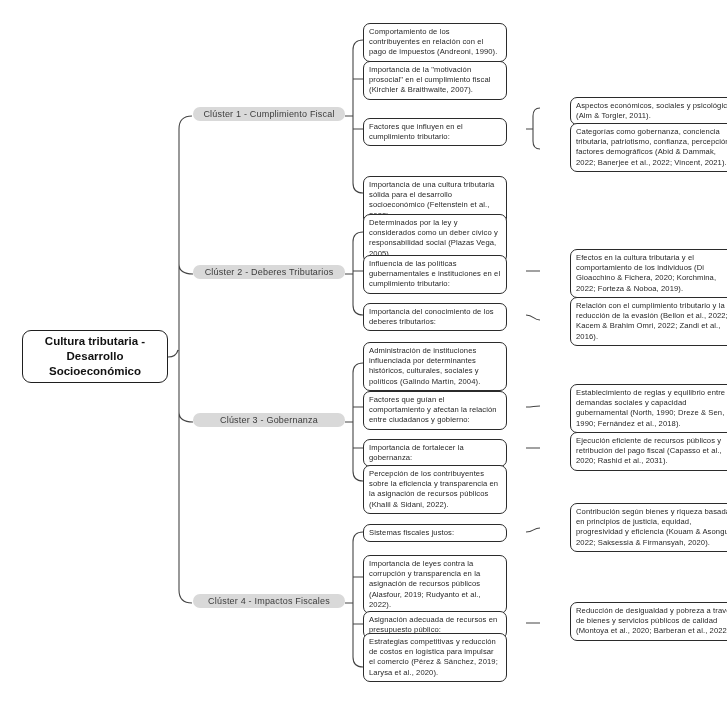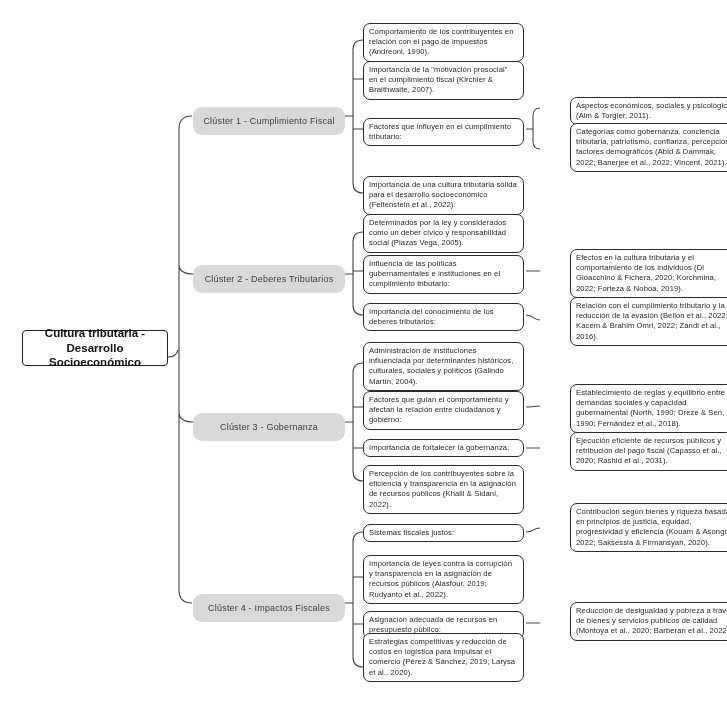--- a/index.html
+++ b/index.html
@@ -6,31 +6,31 @@
   #canvas{
     position:relative;width:727px;height:711px;background:#ffffff;
     font-family:"Liberation Sans", sans-serif;color:#262626;overflow:hidden;
   }
   #wires{position:absolute;left:0;top:0;width:727px;height:711px;}
   .node{
     position:absolute;box-sizing:border-box;background:#ffffff;
     border:1.2px solid #2b2b2b;border-radius:7px;
     padding:3px 5px;font-size:7.6px;line-height:1.34;letter-spacing:.1px;
   }
-  .topic{left:363px;width:161px;}
+  .topic{left:363px;width:144px;}
   .detail{left:532px;width:173px;margin-left:38px;}
   .cluster{
-    position:absolute;left:193px;width:152px;height:28px;box-sizing:border-box;
+    position:absolute;left:193px;width:152px;height:14px;box-sizing:border-box;
     background:#d9d9d9;border:none;border-radius:9px;
     display:flex;align-items:center;justify-content:center;
     font-size:9px;color:#3c3c3c;letter-spacing:.2px;white-space:nowrap;
   }
   .root{
-    position:absolute;left:22px;top:330px;width:146px;height:36px;box-sizing:border-box;
-    background:#ffffff;border:1.6px solid #1f1f1f;border-radius:4px;
+    position:absolute;left:22px;top:330px;width:146px;height:53px;box-sizing:border-box;
+    background:#ffffff;border:1.6px solid #1f1f1f;border-radius:9px;
     display:flex;align-items:center;justify-content:center;text-align:center;
     font-size:11.5px;font-weight:bold;line-height:1.3;color:#111;padding:2px 8px;
   }
 </style>
 </head>
 <body>
 
 <div id="canvas">
 
   <svg id="wires" viewBox="0 0 727 711" fill="none" stroke="#454545" stroke-width="1.1">

